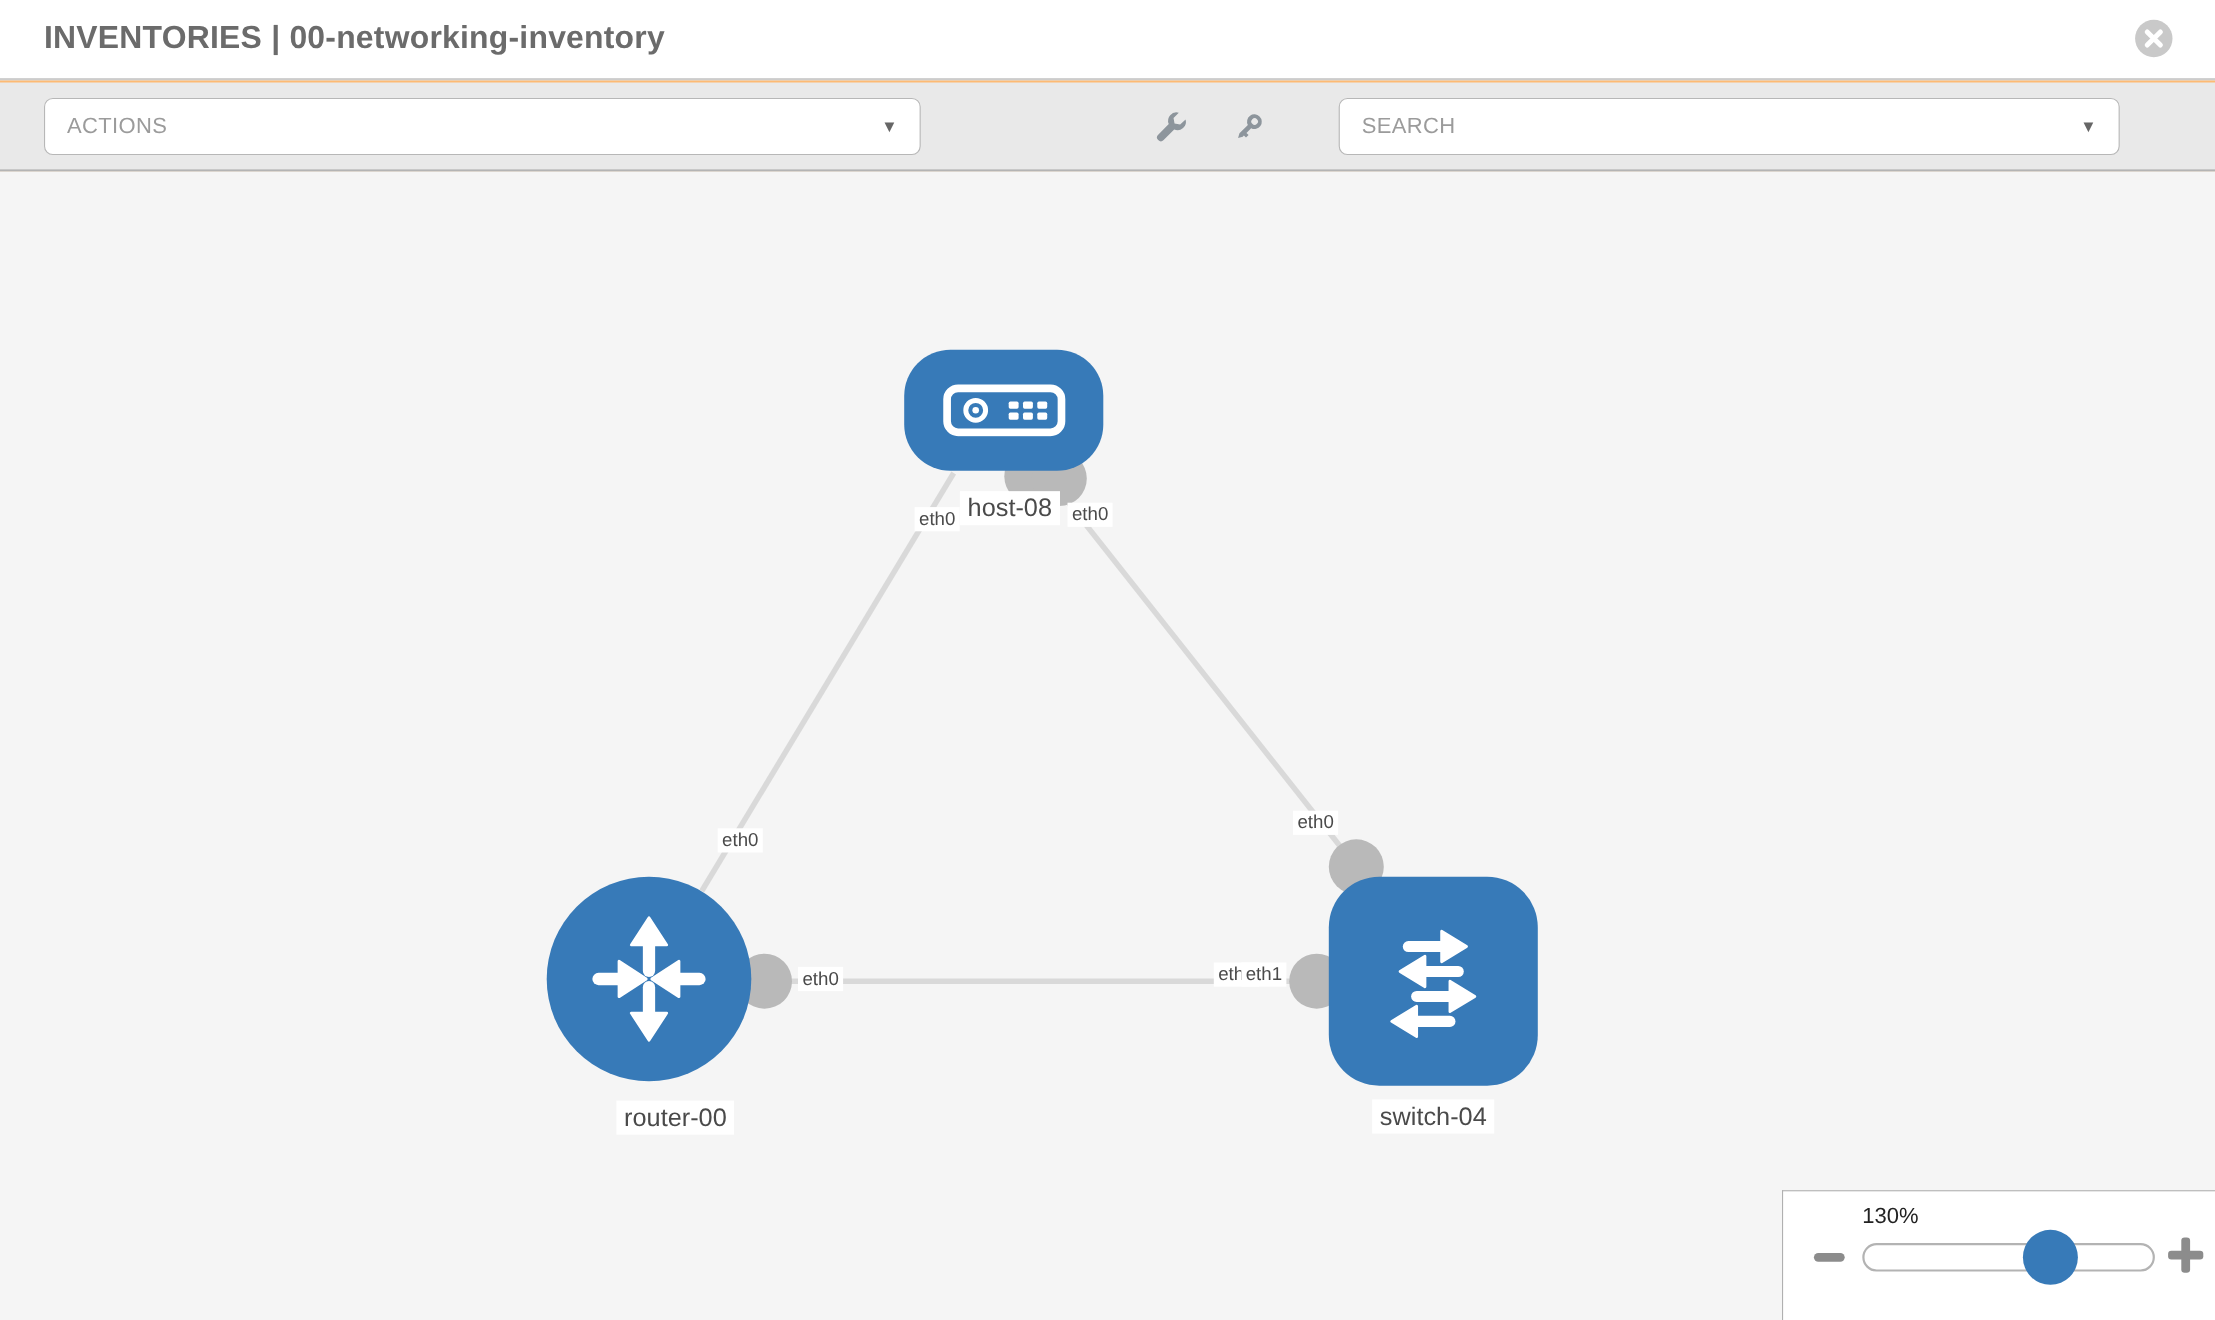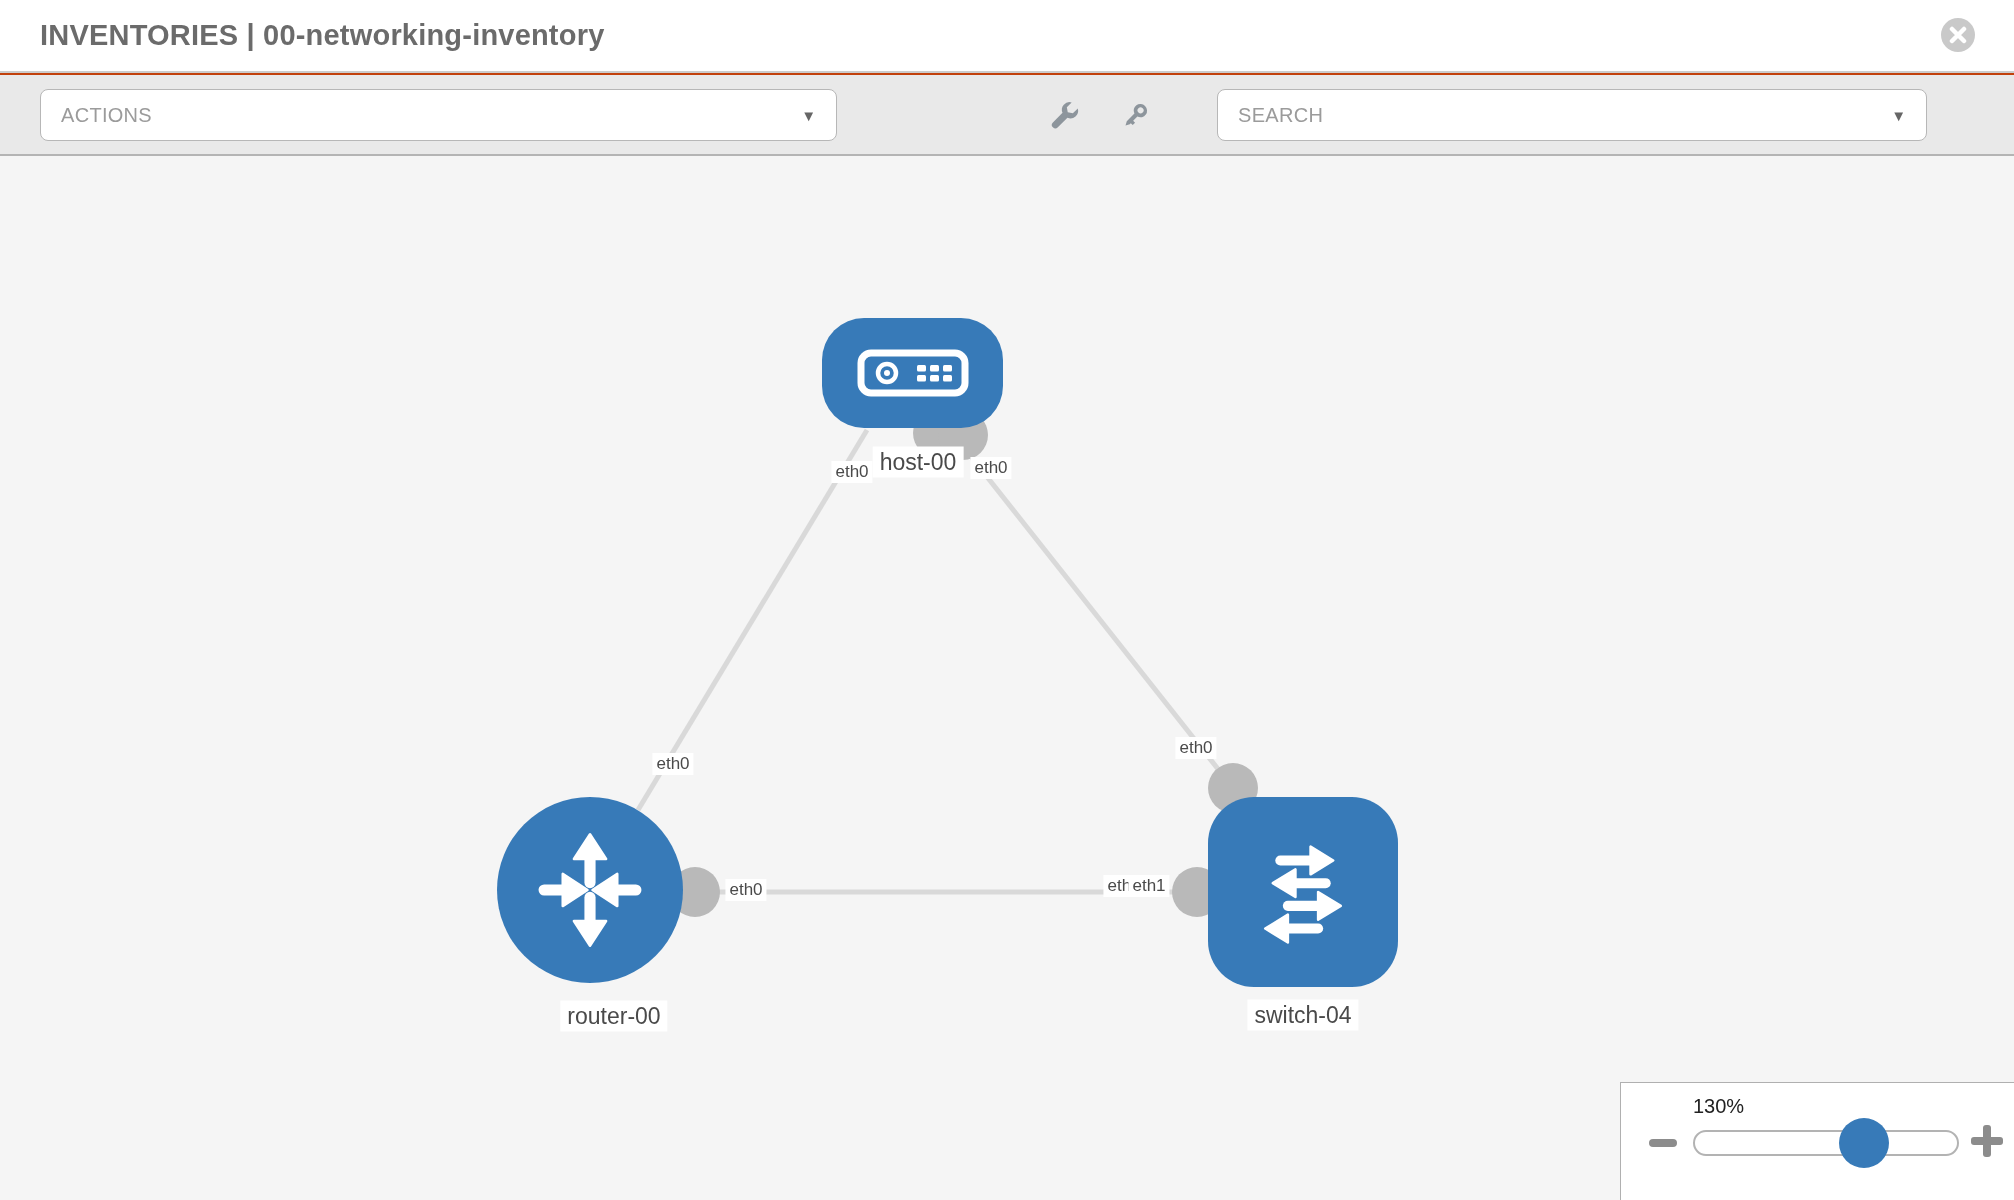--- a/index.html
+++ b/index.html
@@ -1,17 +1,17 @@
 <!DOCTYPE html>
 <html><head>
 <meta charset="utf-8">
 <style>
   * { margin:0; padding:0; box-sizing:border-box; }
   body { font-family:"Liberation Sans", sans-serif; background:#fff; }
-  #page { position:relative; width:2014px; height:1200px; overflow:hidden; background:#c2410c; }
+  #page { position:relative; width:2014px; height:1200px; overflow:hidden; background:#fdba74; }
 
   
   #header { position:absolute; left:0; top:0; width:2014px; height:73px; background:#fff; border-bottom:2px solid #cccccc; }
   #page-title { position:absolute; left:40px; top:0; line-height:71px; font-size:29px; font-weight:700; color:#6b6b6b; letter-spacing:0.2px; }
   #close-btn { position:absolute; left:1941px; top:18px; width:34px; height:34px; border-radius:50%; background:#c9c9c9; cursor:pointer; }
   #close-btn svg { position:absolute; left:8px; top:8px; }
 
   
   #toolbar { position:absolute; left:0; top:75px; width:2014px; height:81px; background:#e9e9e9; border-bottom:2px solid #b4b4b4; }
   .combo { position:absolute; top:14px; height:52px; background:#fff; border:1px solid #b7b7b7; border-radius:8px;
@@ -140,21 +140,21 @@
           <line x1="68" y1="43" x2="42" y2="43"></line>
             <polygon points="26,43 44,32 44,54" stroke-width="2"></polygon>
           <line x1="38" y1="61" x2="64" y2="61"></line>
             <polygon points="80,61 62,50 62,72" stroke-width="2"></polygon>
           <line x1="62" y1="79" x2="36" y2="79"></line>
             <polygon points="20,79 38,68 38,90" stroke-width="2"></polygon>
         </g>
       </svg>
     </div>
 
-    <div class="node-label" style="left:918px; top:306px;">host-00</div>
+    <div class="node-label" style="left:918px; top:306px;">host-08</div>
     <div class="node-label" style="left:590px; top:860px;margin-left:24px;">router-00</div>
     <div class="node-label" style="left:1303px; top:859px;">switch-04</div>
 
     <div class="iface-label" style="left:852px; top:316px;">eth0</div>
     <div class="iface-label" style="left:991px; top:312px;">eth0</div>
     <div class="iface-label" style="left:673px; top:608px;">eth0</div>
     <div class="iface-label" style="left:1196px; top:592px;">eth0</div>
     <div class="iface-label" style="left:746px; top:734px;">eth0</div>
     <div class="iface-label under" style="left:1124px; top:730px;">eth0</div>
     <div class="iface-label over" style="left:1149px; top:730px;">eth1</div>

